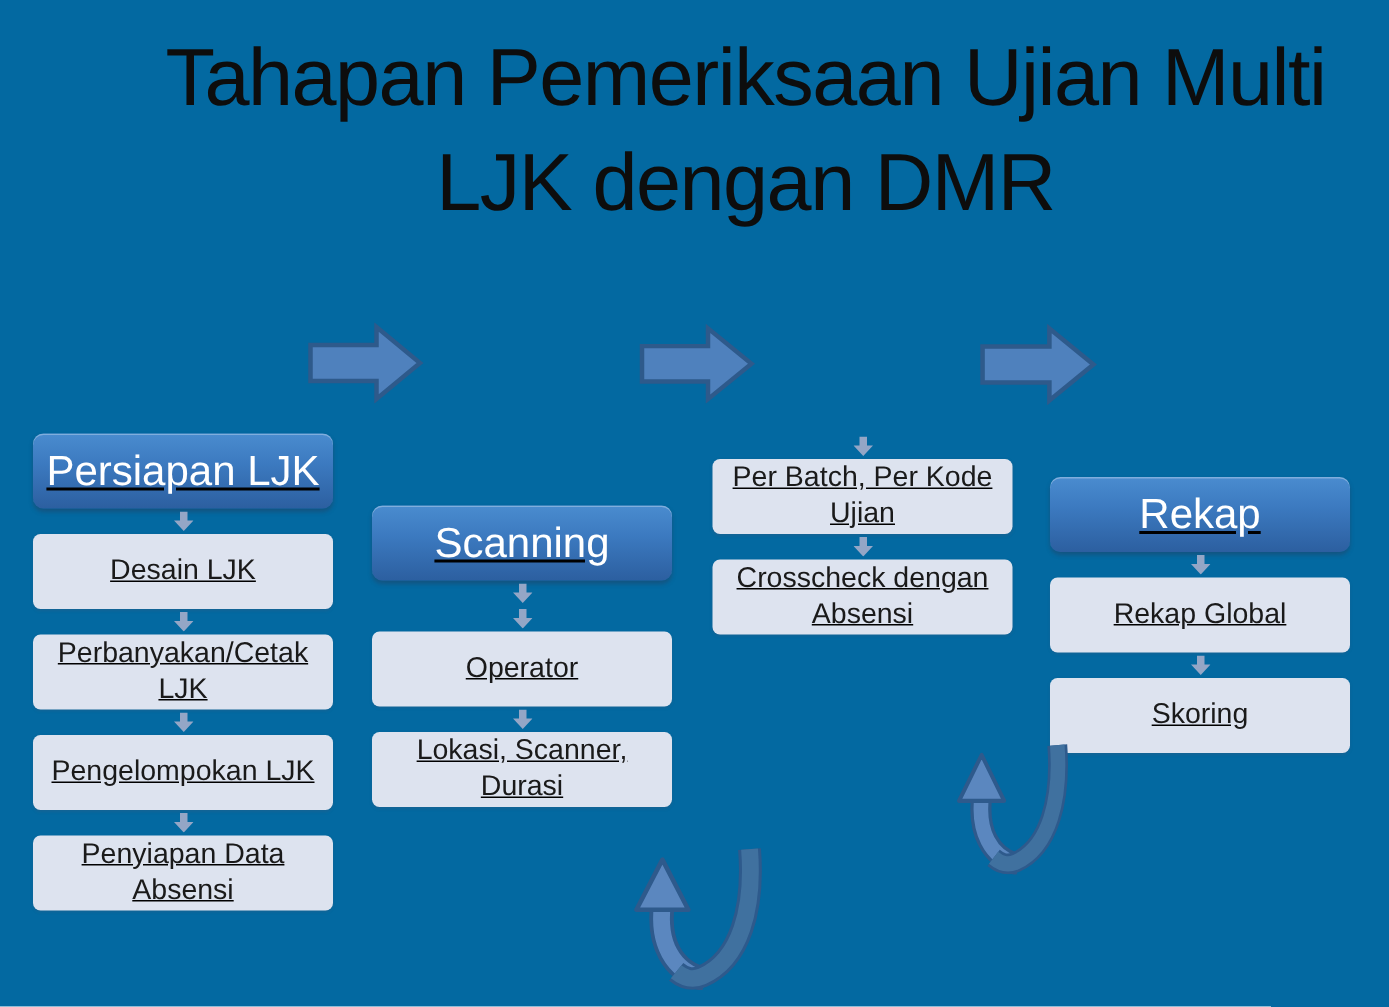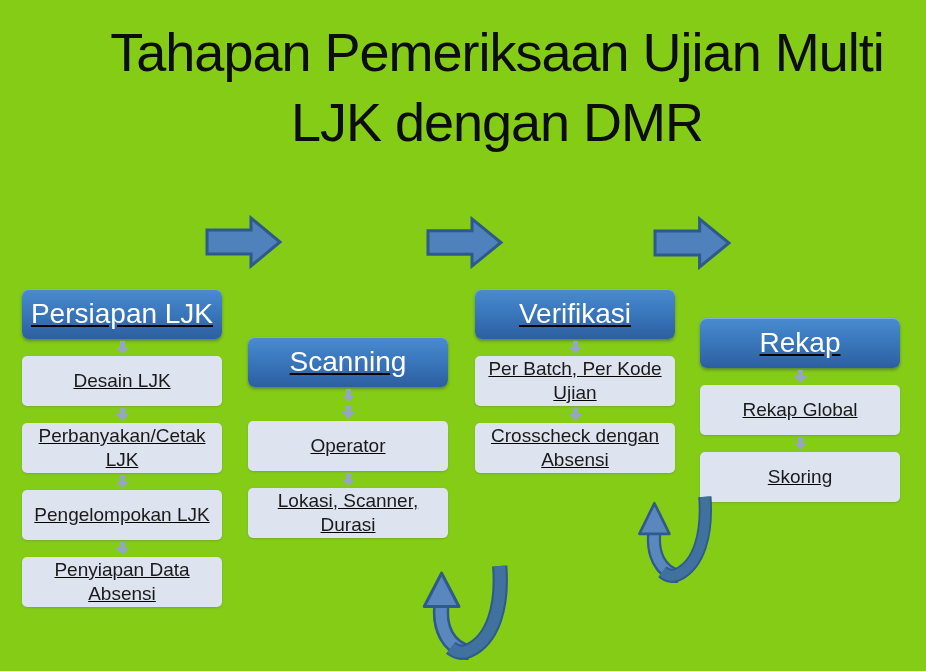--- a/index.html
+++ b/index.html
@@ -1,20 +1,20 @@
 <!DOCTYPE html>
 <html><head>
 <meta charset="utf-8">
 <style>
   * { margin:0; padding:0; box-sizing:border-box; }
   html,body { background:#ffffff; }
   .slide {
     position:relative;
     width:926px; height:671px;
-    background:#84cc16;
+    background:#0369a1;
     overflow:hidden;
     font-family:"Liberation Sans", sans-serif;
   }
   .title {
     position:absolute;
     left:87px; top:17px; width:820px;
     text-align:center;
     font-size:54px; line-height:70px;
     font-weight:400;
     letter-spacing:-1px;
@@ -125,21 +125,20 @@
     <div class="box">Operator</div>
     <div class="conn">
         <svg width="13" height="13" viewBox="0 0 13 13">
           <polygon points="4,0 9,0 9,6 13,6 6.5,13 0,6 4,6" fill="#94a6c6"></polygon>
         </svg>
       </div>
     <div class="box">Lokasi, Scanner, Durasi</div>
   </div>
 
   <div class="col col-3">
-    <div class="hdr">Verifikasi</div>
     <div class="conn">
         <svg width="13" height="13" viewBox="0 0 13 13">
           <polygon points="4,0 9,0 9,6 13,6 6.5,13 0,6 4,6" fill="#94a6c6"></polygon>
         </svg>
       </div>
     <div class="box">Per Batch, Per Kode Ujian</div>
     <div class="conn">
         <svg width="13" height="13" viewBox="0 0 13 13">
           <polygon points="4,0 9,0 9,6 13,6 6.5,13 0,6 4,6" fill="#94a6c6"></polygon>
         </svg>

